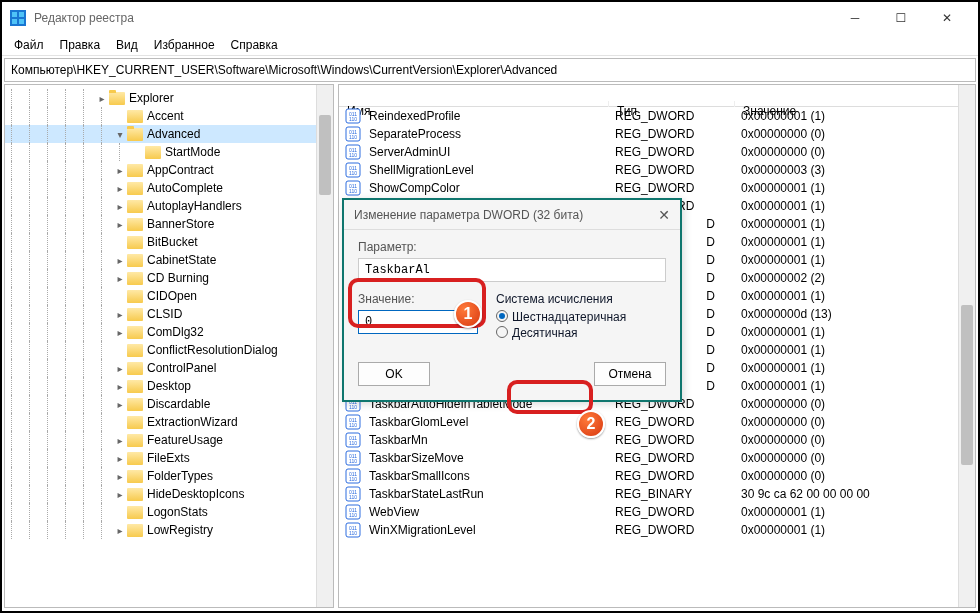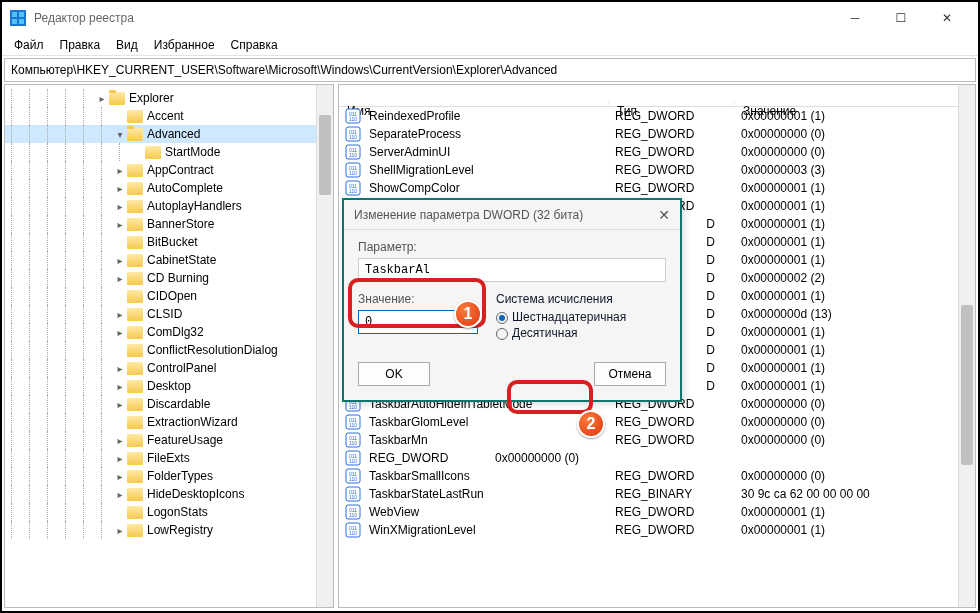--- a/index.html
+++ b/index.html
@@ -35,21 +35,21 @@
 .dialog { position: absolute; left: 340px; top: 196px; width: 340px; background: #f5f5f5; border: 2px solid #0f766e; box-shadow: 2px 2px 8px rgba(0,0,0,0.15); }
 .dialog-title { height: 30px; display: flex; align-items: center; padding: 0 10px; color: #555; border-bottom: 1px solid #ddd; }
 .dialog-title .dlg-close { margin-left: auto; color: #555; font-size: 14px; }
 .dialog-body { padding: 10px 14px 14px; }
 .dlg-label { color: #555; margin-bottom: 4px; }
 .dlg-field { width: 100%; border: 1px solid #ccc; background: #fff; padding: 4px 6px; font-family: Liberation Mono, monospace; font-size: 12px; margin-bottom: 10px; }
 .dlg-row { display: flex; gap: 18px; }
 .value-box { width: 120px; }
 .radio-group { color: #0f172a; }
 .radio-title { margin-bottom: 4px; }
-.radio-item { display: flex; align-items: flex-end; gap: 4px; margin-bottom: 2px; }
+.radio-item { display: flex; align-items: flex-start; gap: 4px; margin-bottom: 2px; }
 .radio { width: 12px; height: 12px; border: 1px solid #666; border-radius: 50%; display: inline-flex; align-items: center; justify-content: center; }
 .radio.checked::after { content: ""; width: 6px; height: 6px; background: #0067c0; border-radius: 50%; }
 .dlg-buttons { display: flex; justify-content: space-between; gap: 8px; margin-top: 18px; }
 .dlg-btn { width: 72px; height: 24px; border: 1px solid #aaa; background: #fdfdfd; font-family: inherit; font-size: 12px; cursor: pointer; }
 .callout-1 { position: absolute; border: 4px solid #d82020; border-radius: 10px; pointer-events: none; }
 .badge { position: absolute; width: 28px; height: 28px; border-radius: 50%; background: radial-gradient(circle at 35% 30%, #ff7a3a, #d83810); border: 2px solid #fff; color: #fff; font-weight: bold; font-size: 16px; display: flex; align-items: center; justify-content: center; box-shadow: 0 1px 2px rgba(0,0,0,.4); }
 </style>
 </head>
 <body>
 
@@ -608,20 +608,21 @@
           <span class="cell" style="width:246px">TaskbarMn</span>
           <span class="cell" style="width:126px">REG_DWORD</span>
           <span class="cell col-value">0x00000000 (0)</span>
         </div>
         <div class="row">
           <svg class="reg-icon" viewBox="0 0 16 16">
             <rect x="1" y="1" width="14" height="14" rx="2" fill="#fff" stroke="#2d6cdf"></rect>
             <text x="8" y="8" text-anchor="middle" font-size="5" fill="#2d6cdf">011</text>
             <text x="8" y="13" text-anchor="middle" font-size="5" fill="#2d6cdf">110</text>
           </svg>
+          <span class="cell" style="width:246px">TaskbarSizeMove</span>
           <span class="cell" style="width:126px">REG_DWORD</span>
           <span class="cell col-value">0x00000000 (0)</span>
         </div>
         <div class="row">
           <svg class="reg-icon" viewBox="0 0 16 16">
             <rect x="1" y="1" width="14" height="14" rx="2" fill="#fff" stroke="#2d6cdf"></rect>
             <text x="8" y="8" text-anchor="middle" font-size="5" fill="#2d6cdf">011</text>
             <text x="8" y="13" text-anchor="middle" font-size="5" fill="#2d6cdf">110</text>
           </svg>
           <span class="cell" style="width:246px">TaskbarSmallIcons</span>

